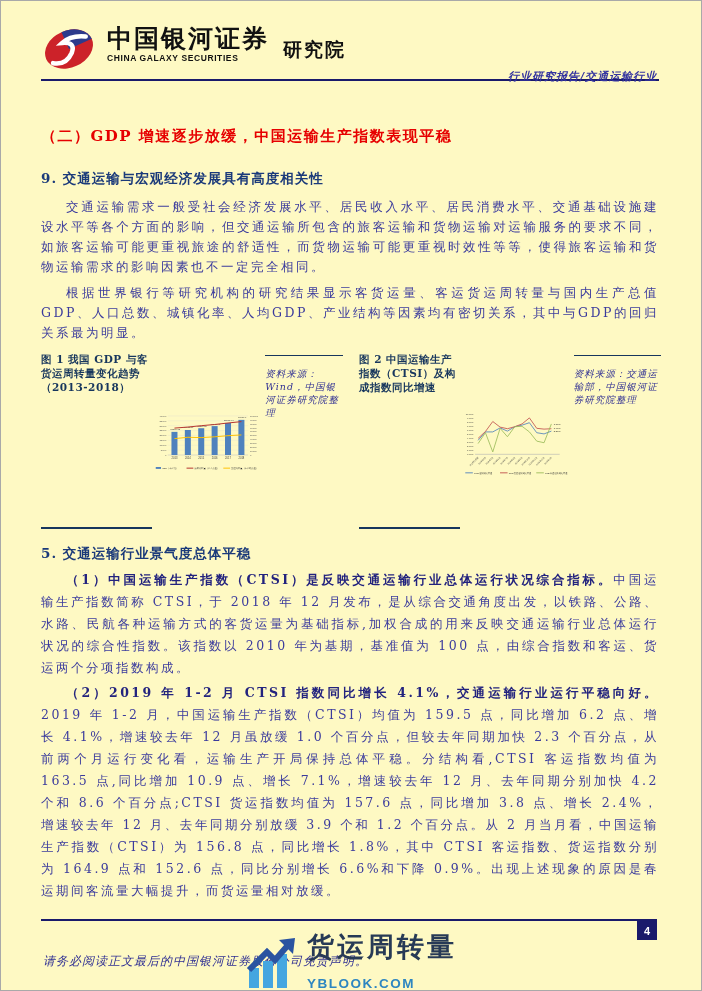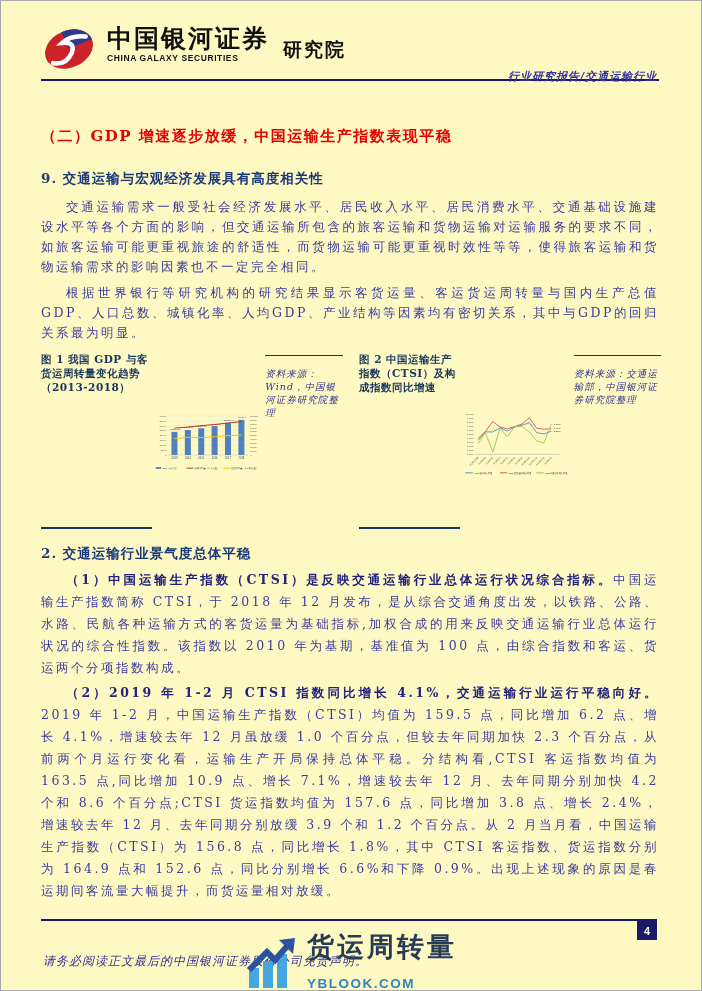--- a/index.html
+++ b/index.html
@@ -192,21 +192,21 @@
             <text x="37" y="167.5" font-size="5.8" text-anchor="start" fill="#333">CTSI指数同比增速</text>
             <line x1="106" y1="165" x2="126" y2="165" stroke="#c0504d" stroke-width="2.4"></line>
             <text x="129" y="167.5" font-size="5.8" text-anchor="start" fill="#333">CTSI货运指数同比增速</text>
             <line x1="202" y1="165" x2="222" y2="165" stroke="#9bbb59" stroke-width="2.4"></line>
             <text x="225" y="167.5" font-size="5.8" text-anchor="start" fill="#333">CTSI客运指数同比增速</text>
           </svg>
         <div class="fig-src">资料来源：交通运输部，中国银河证券研究院整理</div>
       </div>
     </div>
 
-    <div class="h-num" style="margin-top:16px">2. 交通运输行业景气度总体平稳</div>
+    <div class="h-num" style="margin-top:16px">5. 交通运输行业景气度总体平稳</div>
     <p class="body-p2"><b>（1）中国运输生产指数（CTSI）是反映交通运输行业总体运行状况综合指标。</b><span>中国运输生产指数简称 CTSI，于 2018 年 12 月发布，是从综合交通角度出发，以铁路、公路、水路、民航各种运输方式的客货运量为基础指标,加权合成的用来反映交通运输行业总体运行状况的综合性指数。该指数以 2010 年为基期，基准值为 100 点，由综合指数和客运、货运两个分项指数构成。</span></p>
     <p class="body-p2" style="margin-top:3px"><b>（2）2019 年 1-2 月 CTSI 指数同比增长 4.1%，交通运输行业运行平稳向好。</b><span>2019 年 1-2 月，中国运输生产指数（CTSI）均值为 159.5 点，同比增加 6.2 点、增长 4.1%，增速较去年 12 月虽放缓 1.0 个百分点，但较去年同期加快 2.3 个百分点，从前两个月运行变化看，运输生产开局保持总体平稳。分结构看,CTSI 客运指数均值为 163.5 点,同比增加 10.9 点、增长 7.1%，增速较去年 12 月、去年同期分别加快 4.2 个和 8.6 个百分点;CTSI 货运指数均值为 157.6 点，同比增加 3.8 点、增长 2.4%，增速较去年 12 月、去年同期分别放缓 3.9 个和 1.2 个百分点。从 2 月当月看，中国运输生产指数（CTSI）为 156.8 点，同比增长 1.8%，其中 CTSI 客运指数、货运指数分别为 164.9 点和 152.6 点，同比分别增长 6.6%和下降 0.9%。出现上述现象的原因是春运期间客流量大幅提升，而货运量相对放缓。</span></p>
   </div>
 
   <div class="foot-rule">
     <div class="page-box">4</div>
   </div>
   <div class="disclaimer">请务必阅读正文最后的中国银河证券股份公司免责声明。</div>
 
   <div class="watermark">

